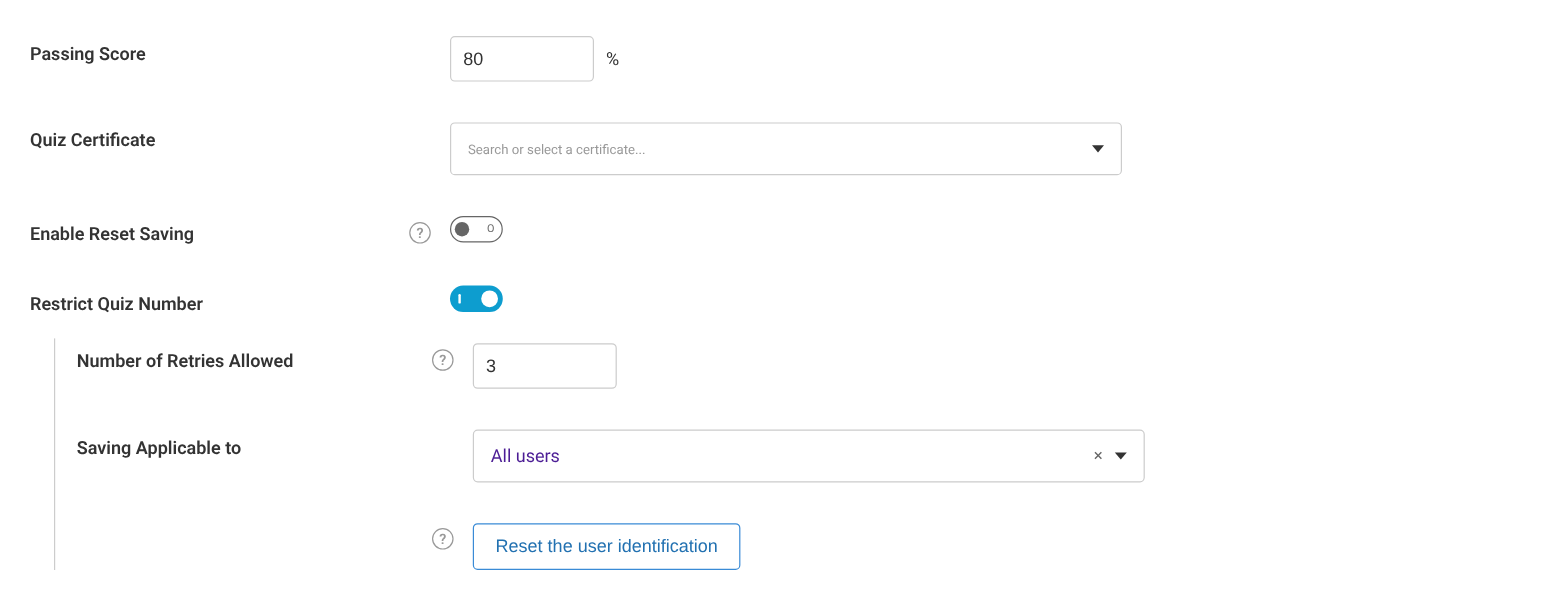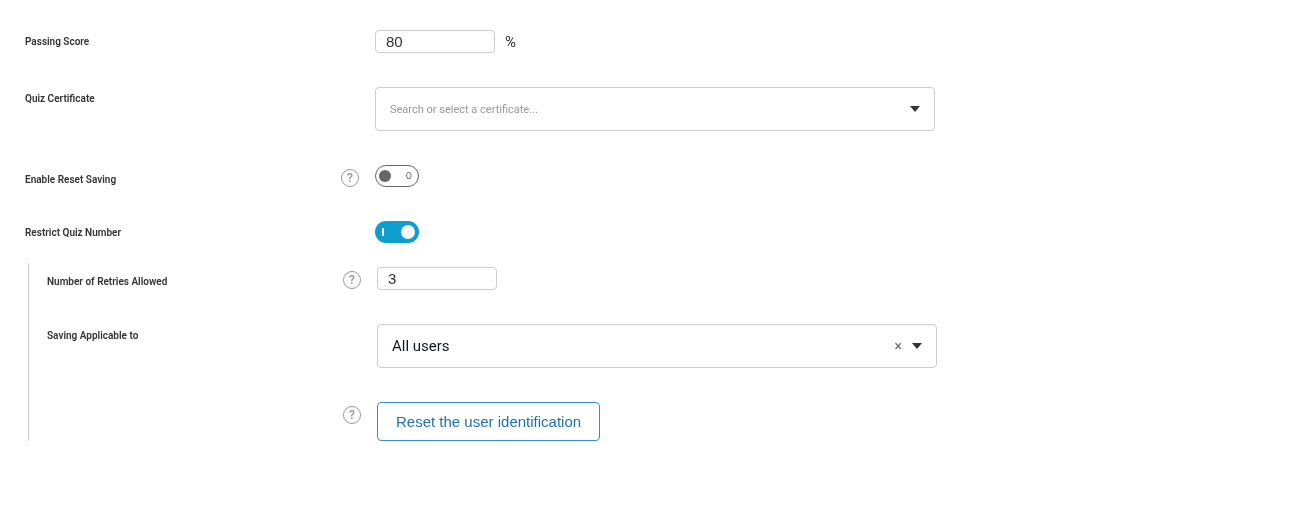--- a/index.html
+++ b/index.html
@@ -18,42 +18,42 @@
   .label-col {
     width: 350px;
     flex-shrink: 0;
     display: flex;
     align-items: center;
     justify-content: space-between;
     padding-right: 16px;
   }
   .label {
     font-weight: 600;
-    font-size: 10px;
+    font-size: 15px;
     color: #333;
     padding-top: 6px;
   }
   .control-col {
     flex: 1;
     display: flex;
     align-items: center;
     gap: 8px;
     max-width: 580px;
   }
   .help-icon {
     width: 18px; height: 18px;
     border: 1.5px solid #999; border-radius: 50%;
     display: inline-flex; align-items: center; justify-content: center;
     font-size: 12px; color: #999; font-weight: 600;
     margin-top: 4px;
     cursor: help;
   }
   .text-input {
     width: 120px;
-    height: 23px;
+    height: 38px;
     border: 1px solid #ccc;
     border-radius: 4px;
     padding: 0 10px;
     font-size: 15px;
     color: #333;
   }
   .suffix {
     font-size: 15px; color: #333;
     padding-left: 2px;
   }
@@ -63,21 +63,21 @@
     height: 44px;
     border: 1px solid #ccc;
     border-radius: 4px;
     display: flex;
     align-items: center;
     padding: 0 14px;
     cursor: pointer;
     background: #fff;
   }
   .select-box .placeholder { color: #999; font-size: 11px; }
-  .select-box .value { color: #0f172a; font-size: 15px; }
+  .select-box .value { color: #4c1d95; font-size: 15px; }
   .select-caret {
     position: absolute; right: 14px; top: 50%;
     transform: translateY(-50%);
     width: 0; height: 0;
     border-left: 5px solid transparent;
     border-right: 5px solid transparent;
     border-top: 6px solid #333;
   }
   .select-clear {
     position: absolute; right: 34px; top: 50%;
@@ -118,21 +118,21 @@
     transform: translateY(-50%);
   }
   .toggle.on .mark {
     position: absolute; left: 7px; top: 50%;
     transform: translateY(-50%);
     width: 2px; height: 8px; background: #fff;
     border-radius: 1px;
   }
   .indent-block {
     border-left: 1px solid #ccc;
-    margin-left: 3px;
+    margin-left: 20px;
     padding-left: 18px;
     padding-top: 4px;
   }
   .indent-block .label-col { width: 330px; }
   .btn-outline {
     border: 1px solid #3a8bd6;
     color: #2271b1;
     background: #fff;
     padding: 10px 18px;
     border-radius: 4px;

